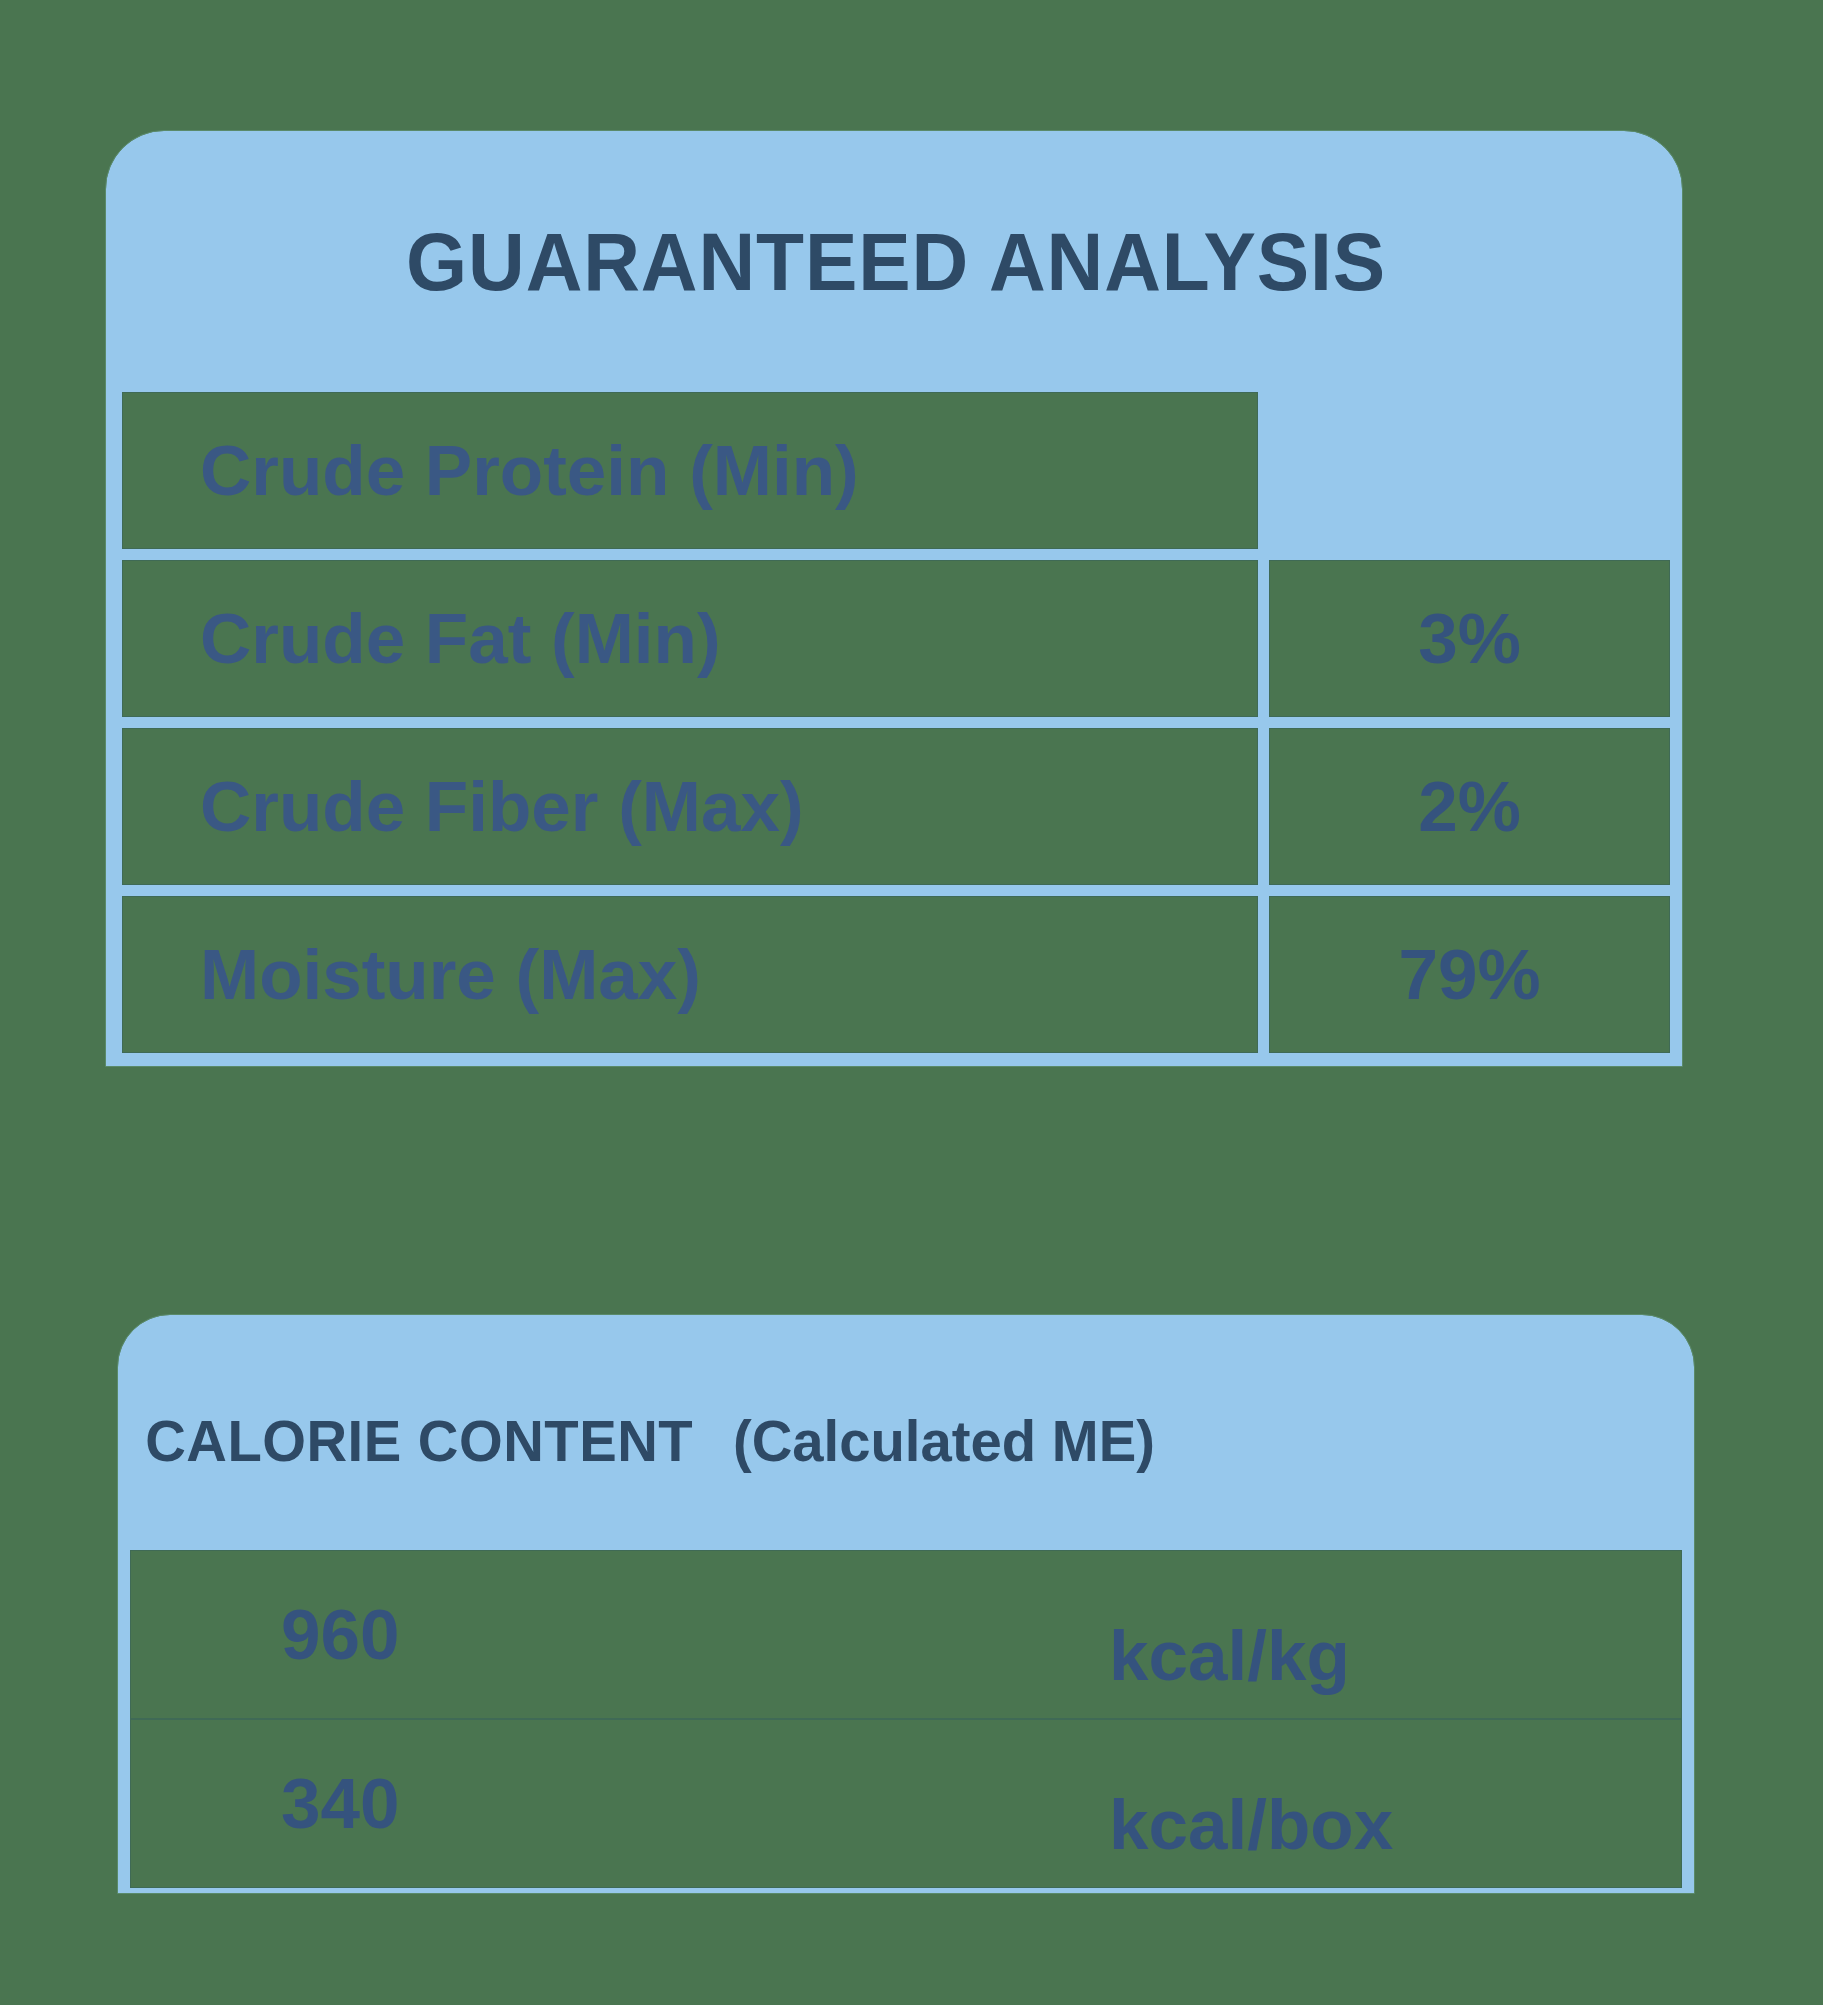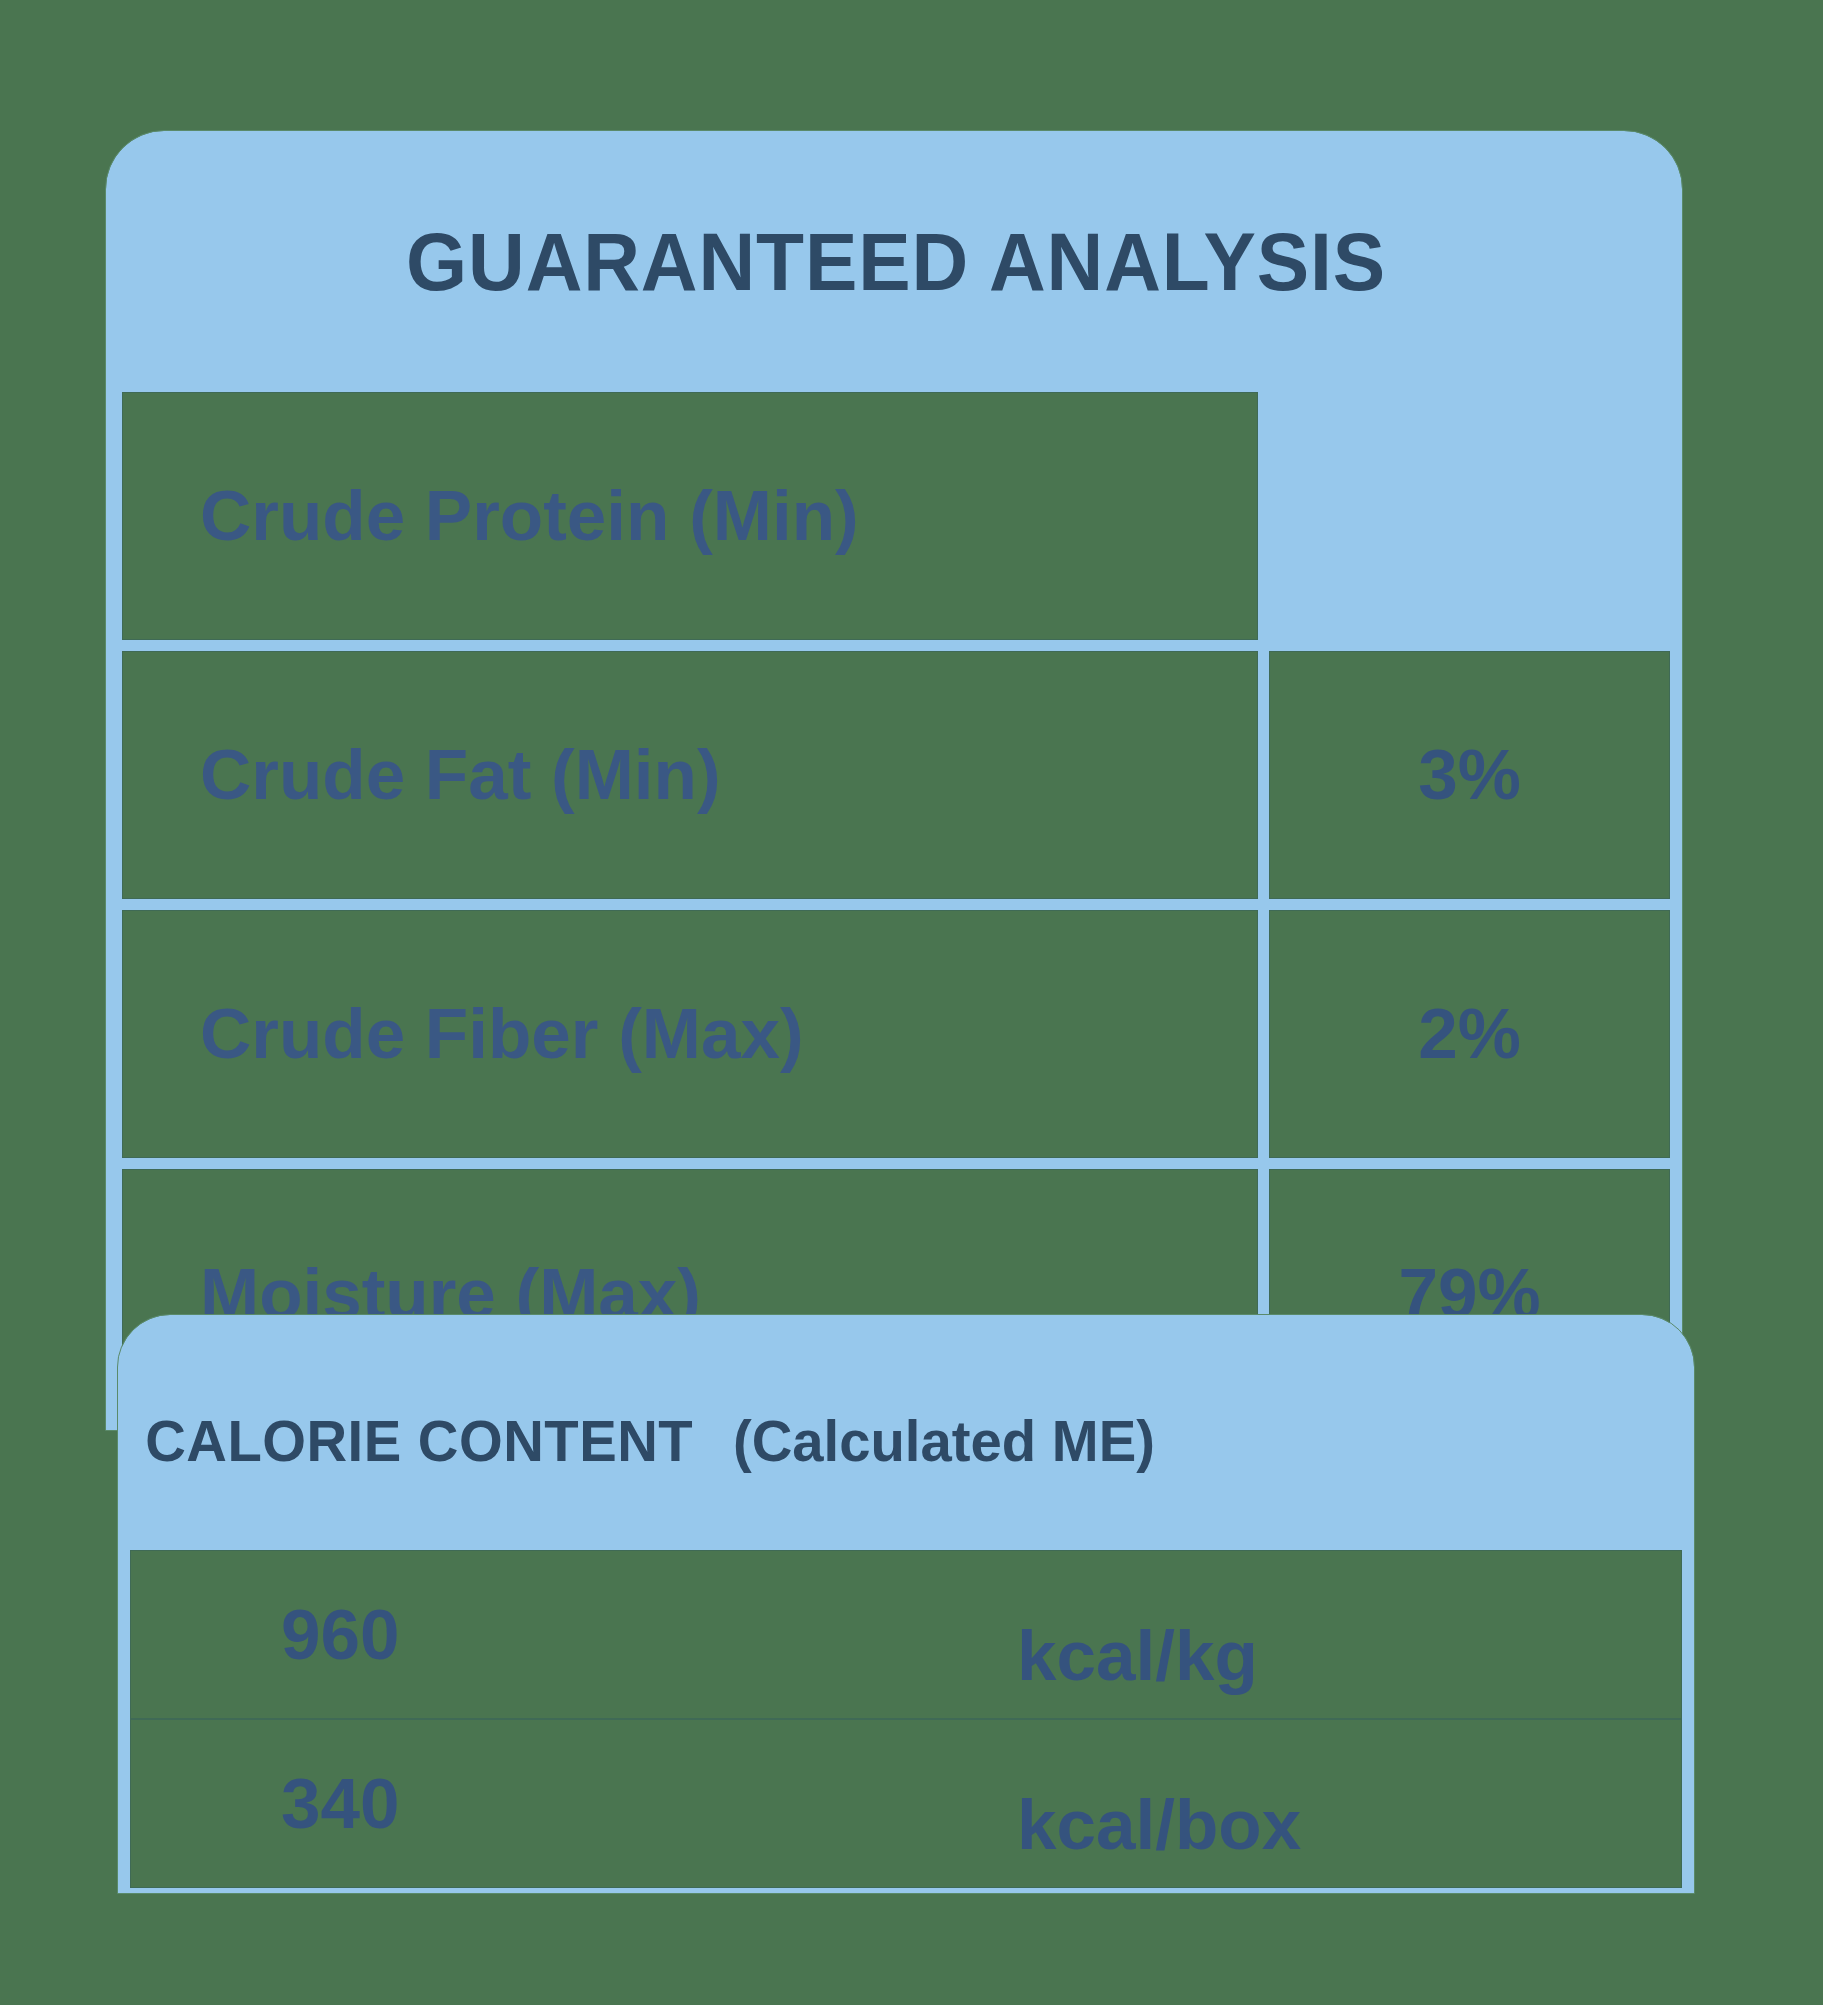--- a/index.html
+++ b/index.html
@@ -51,21 +51,21 @@
   .ga-table {
     display: flex;
     flex-direction: column;
     gap: 11.2px;
     padding: 0 12px;
   }
 
   .ga-row {
     display: flex;
     gap: 11.2px;
-    height: 248px;
+    height: 157px;
   }
 
   .ga-cell {
     background: #4a7550;
     border: 1.9px solid #3f6a56;
     box-sizing: border-box;
     display: flex;
     align-items: center;
   }
 
@@ -151,21 +151,21 @@
     position: absolute;
     left: 150px;
     color: #35537e;
     font-size: 71px;
     font-weight: 700;
     line-height: 1;
   }
 
   .cal-unit {
     position: absolute;
-    left: 886px;
+    left: 978px;
     color: #35537e;
     font-size: 71px;
     font-weight: 700;
     line-height: 1;
     margin-top: 42px;
   }
 </style>
 </head>
 <body>
 

